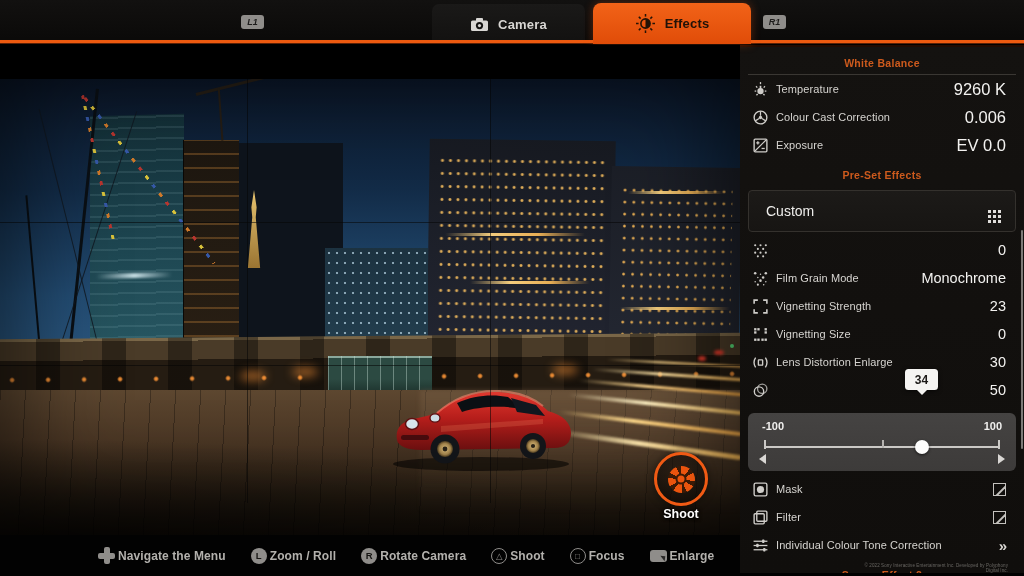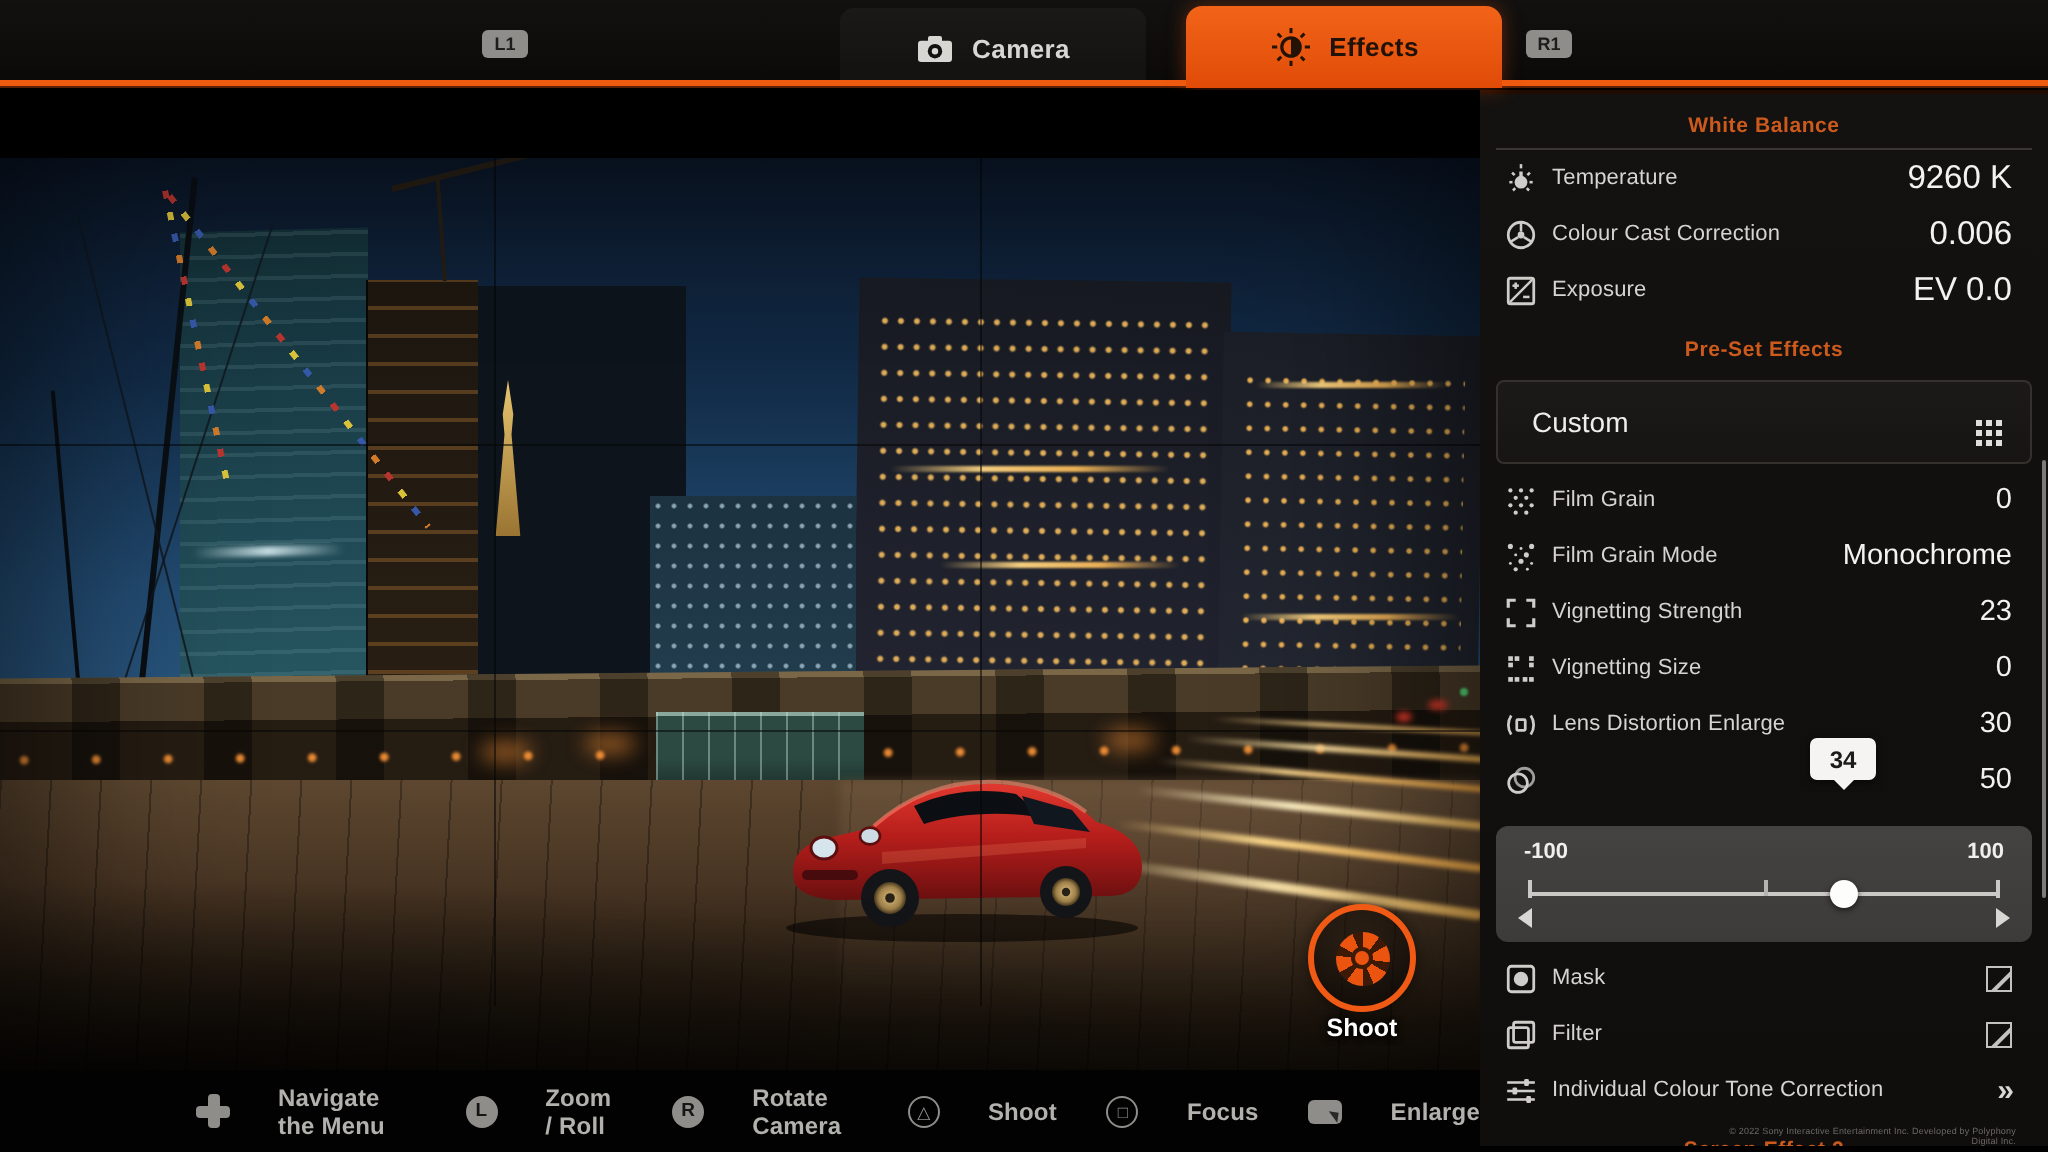--- a/index.html
+++ b/index.html
@@ -9,27 +9,27 @@
 
   
   .topbar { position:absolute; left:0; top:0; width:1024px; height:44px;
     background:linear-gradient(#121110,#0a0908); }
   .topbar::after { content:''; position:absolute; left:0; bottom:0; width:100%; height:4px;
     background:linear-gradient(#ed5a10 0 3px, #5a2106 3px 4px); }
   .tab { position:absolute; top:4px; height:40px; background:linear-gradient(#1a1918,#121110);
     border-radius:7px 7px 0 0; display:flex; align-items:center; justify-content:center; gap:9px;
     color:#d8d6d3; font-size:13px; font-weight:bold; letter-spacing:.2px; }
   .tab.car { left:276px; width:153px; }
-  .tab.camera { left:420px; width:153px;text-align:center; }
+  .tab.camera { left:432px; width:153px;text-align:center; }
   .tab.effects { left:593px; top:3px; height:41px; width:158px; z-index:3;
     background:linear-gradient(#f26318,#e04c08); color:#201208; border-radius:8px 8px 0 0;
     box-shadow:0 0 10px rgba(240,90,20,.35); }
   .shoulder-badge { position:absolute; top:15px; width:23px; height:14px; background:#8f8d8a;
     border-radius:3px; color:#1d1c1b; font-size:9px; font-weight:bold; display:flex;
-    align-items:center; justify-content:center; }
+    align-items:center; justify-content:center;font-style:italic; }
   .badge-l1 { left:241px; } .badge-r1 { left:763px; }
 
   .i-car { width:24px; height:15px; }
   .i-camera { width:19px; height:15px; }
   .i-effects { width:21px; height:21px; }
 
   
   .photo { position:absolute; left:0; top:45px; width:740px; height:490px; background:#000; overflow:hidden; }
   .letterbox { position:absolute; left:0; top:0; width:740px; height:34px; background:#000; z-index:6; }
   .sky { position:absolute; left:0; top:30px; width:740px; height:300px;
@@ -180,21 +180,21 @@
   .tooltip::after { content:''; position:absolute; left:50%; bottom:-5px; transform:translateX(-50%);
     border-left:5px solid transparent; border-right:5px solid transparent; border-top:5px solid #f5f4f2; }
 
   .scrollbar { position:absolute; right:1px; top:183px; width:2.5px; height:219px; background:#7d7b78; border-radius:2px; }
   .copyright { position:absolute; right:16px; top:516px; width:150px; text-align:right;
     color:#6b6965; font-size:4.5px; letter-spacing:.1px; }
 
   
   .bottombar { position:absolute; left:0; top:535px; width:740px; height:41px; background:#020202;
     display:flex; align-items:center; padding-left:98px; gap:25px; }
-  .hint { display:flex; align-items:center; gap:24px; }
+  .hint { display:flex; align-items:center; gap:3px; }
   .hint-label { color:#b3b1ad; font-size:12px; font-weight:bold; letter-spacing:.1px; }
   .hicon { color:#8f8d8a; display:flex; align-items:center; justify-content:center; }
   .dpad { position:relative; width:17px; height:17px; }
   .dpad::before { content:''; position:absolute; left:5.5px; top:0; width:6px; height:17px; background:#8f8d8a; border-radius:2px; }
   .dpad::after { content:''; position:absolute; left:0; top:5.5px; width:17px; height:6px; background:#8f8d8a; border-radius:2px; }
   .stick { width:16px; height:16px; border-radius:50%; background:#8f8d8a; color:#161513;
     font-size:9.5px; font-weight:bold; display:flex; align-items:center; justify-content:center; }
   .psbtn { width:16px; height:16px; border-radius:50%; border:1.5px solid #8f8d8a; color:#8f8d8a;
     font-size:8.5px; display:flex; align-items:center; justify-content:center; }
   .touchpad { position:relative; width:17px; height:12px; background:#8f8d8a; border-radius:3px; }
@@ -409,21 +409,20 @@
               <circle cx="5.5" cy="6.5" r="1"></circle>
               <circle cx="10.5" cy="6.5" r="1"></circle>
               <circle cx="3" cy="10" r="1"></circle>
               <circle cx="8" cy="10" r="1"></circle>
               <circle cx="13" cy="10" r="1"></circle>
               <circle cx="5.5" cy="13.5" r="1"></circle>
               <circle cx="10.5" cy="13.5" r="1"></circle>
             </g>
       </svg>
         </span>
-      <span class="plabel">Film Grain</span>
       <span class="pvalue">0</span>
     </div>
     <div class="prow">
       <span class="picon">
           <svg width="17" height="17" viewBox="0 0 16 16">
         <g fill="#cfcdc9">
               <circle cx="3" cy="3" r="1.2"></circle>
               <circle cx="8" cy="4" r=".7"></circle>
               <circle cx="13" cy="3" r="1.2"></circle>
               <circle cx="5.5" cy="7" r=".7"></circle>

